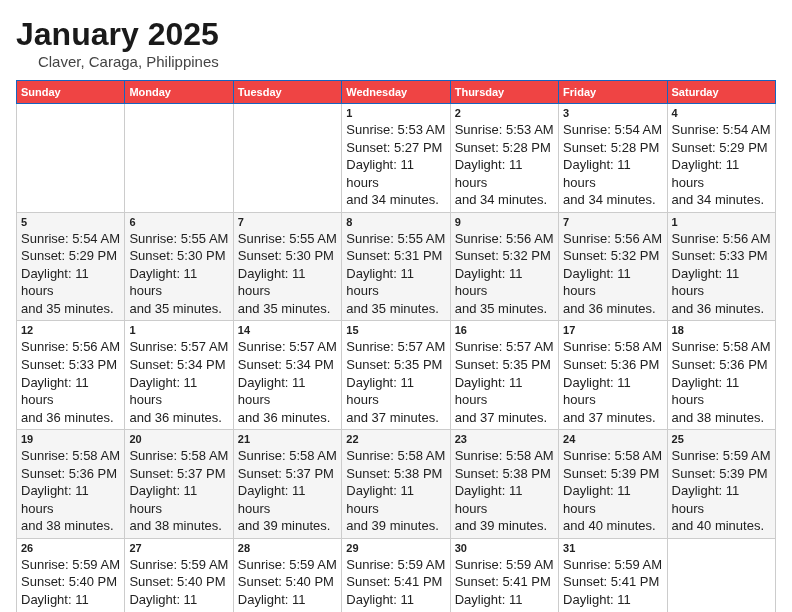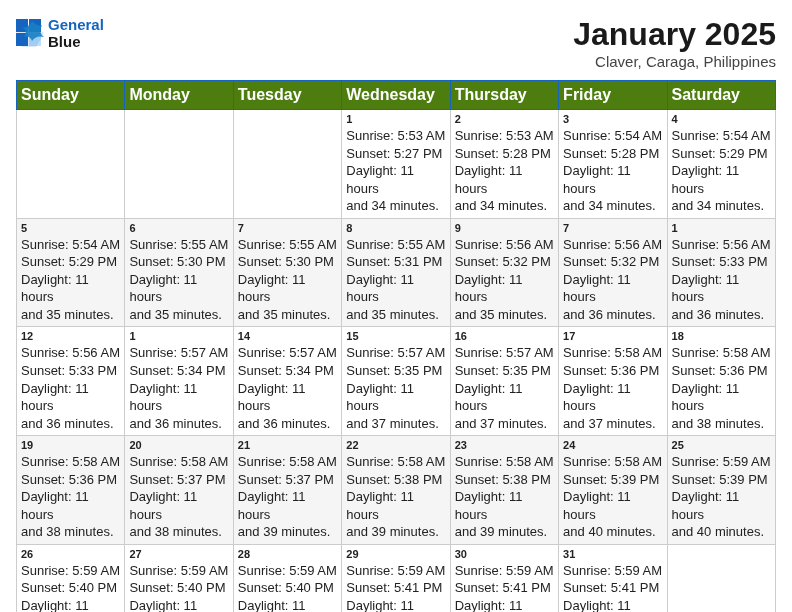--- a/index.html
+++ b/index.html
@@ -45,23 +45,23 @@
       color: #444;
     }
     .calendar {
       flex: 1;
       border: 1px solid #ccc;
       border-collapse: collapse;
       width: 100%;
       table-layout: fixed;
     }
     .calendar th {
-      background: #4d7c0f;
+      background: #ef4444;
       color: #fff;
-      font-size: 16px;
+      font-size: 11px;
       padding: 5px 4px;
       text-align: left;
       border: 1px solid #1565c0;
       font-weight: bold;
     }
     .calendar td {
       border: 1px solid #ccc;
       vertical-align: top;
       padding: 3px 4px;
       font-size: 10px;
@@ -85,39 +85,20 @@
     }
     .empty-cell {
       background: #fff !important;
     }
   </style>
 </head>
 <body>
 
 <div class="page">
   <div class="header">
-    <div class="logo">
-      <svg class="logo-icon" viewBox="0 0 28 28" xmlns="http://www.w3.org/2000/svg">
-        <rect x="0" y="0" width="12" height="13" fill="#1565c0"></rect>
-        <rect x="13" y="0" width="12" height="13" fill="#1565c0"></rect>
-        <rect x="0" y="14" width="12" height="13" fill="#1565c0"></rect>
-        <rect x="13" y="14" width="12" height="13" fill="#bbdefb"></rect>
-        <polygon points="14,4 28,14 20,28 6,28 0,14" fill="#1565c0" opacity="0.15"></polygon>
-
-        <path d="M16 2 Q22 8 26 6 Q22 14 28 18 Q20 16 16 22 Q14 16 8 18 Q12 12 6 8 Q12 10 16 2Z" fill="#1a7fc4" opacity="0.9"></path>
-      </svg>
-      <div>
-        <div style="font-size:15px;font-weight:bold;color:#1a1a1a;line-height:1.15;">
-          <span style="color:#1565c0;">General</span>
-        </div>
-        <div style="font-size:15px;font-weight:bold;color:#1a1a1a;line-height:1.15;">
-          <span>Blue</span>
-        </div>
-      </div>
-    </div>
     <div class="title-block">
       <div class="cal-title">January 2025</div>
       <div class="cal-subtitle">Claver, Caraga, Philippines</div>
     </div>
   </div>
 
   <table class="calendar">
     <thead>
       <tr>
       <th>Sunday</th>

